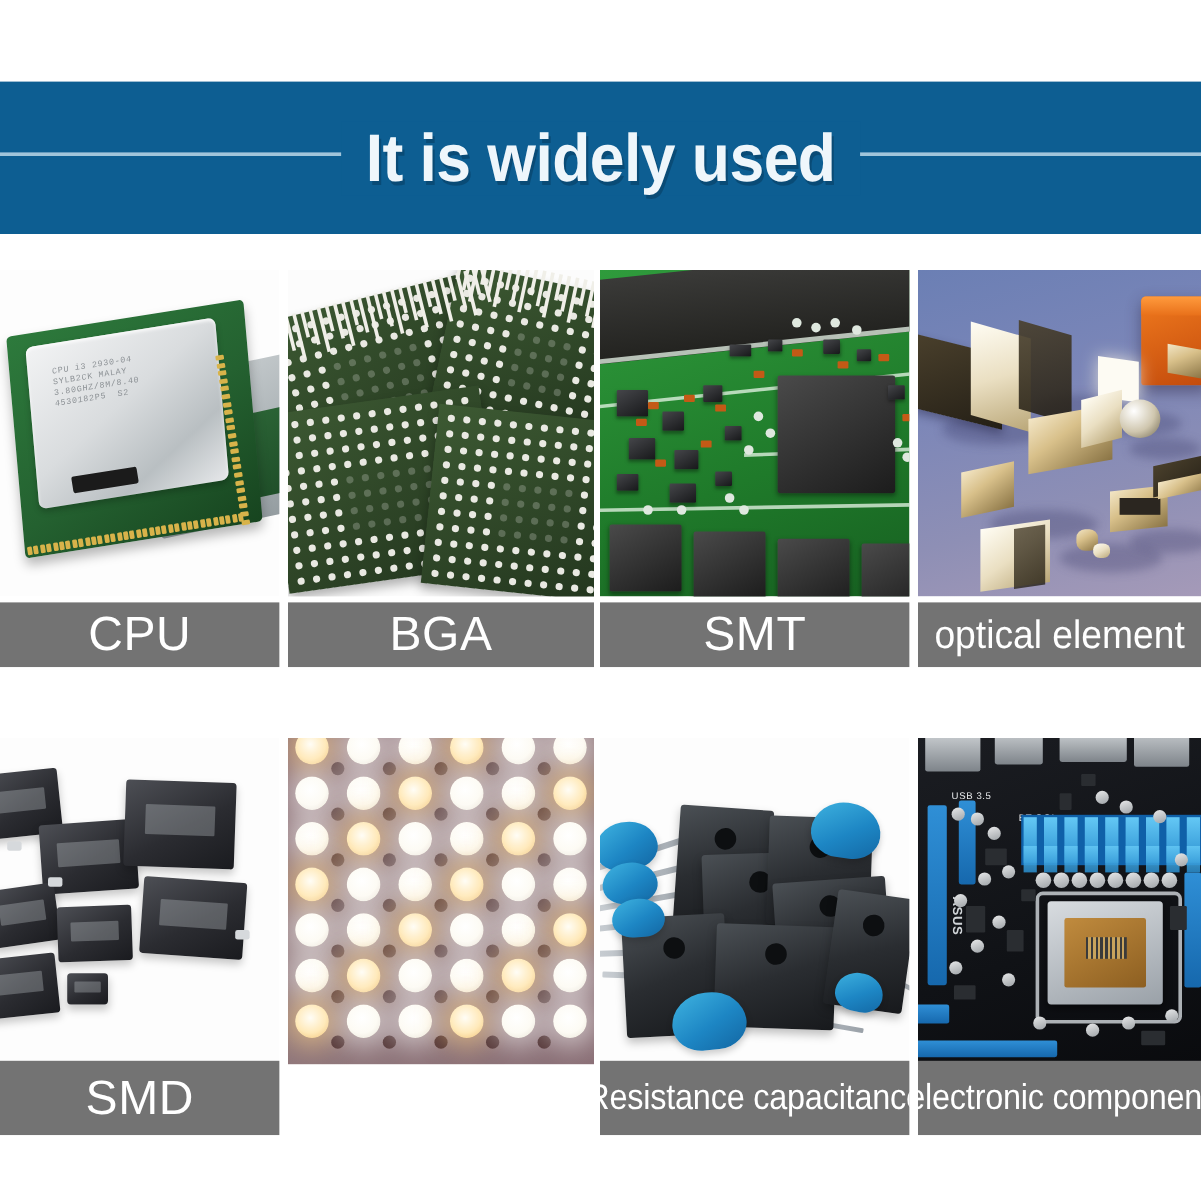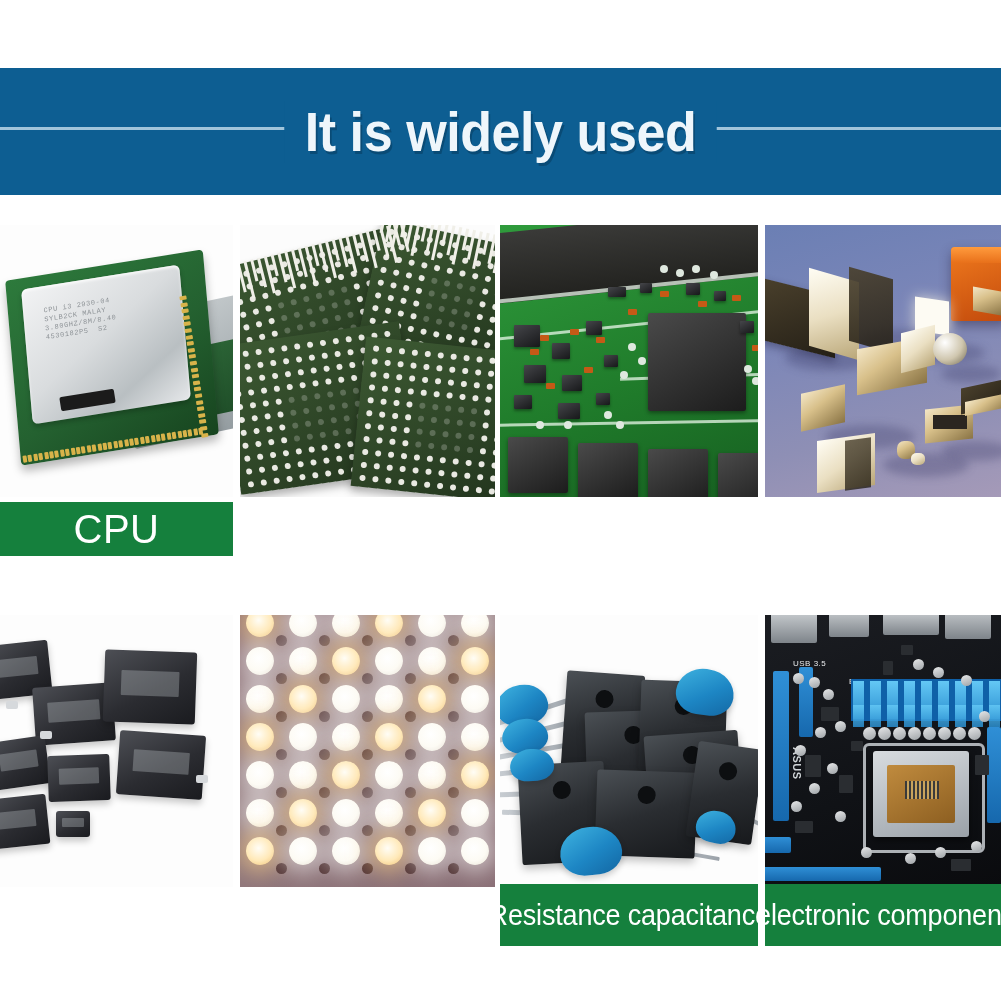--- a/index.html
+++ b/index.html
@@ -58,21 +58,21 @@
   .cell{
     position:absolute;top:0;height:331px;
     overflow:hidden;
   }
   .cell .photo{
     position:absolute;left:0;top:0;right:0;height:272px;
     overflow:hidden;background:#fff;
   }
   .label{
     position:absolute;left:0;right:0;bottom:0;height:54px;
-    background:#15803d;
+    background:#737373;
     display:flex;align-items:center;justify-content:center;
   }
   .label.row2bar{height:62px;}
   .label span{
     color:#ffffff;
     font-size:40px;
     line-height:44px;
     white-space:nowrap;
     letter-spacing:.5px;
   }
@@ -834,20 +834,23 @@
                 <i style="left: 83px; top: 0px; width: 3px; height: 38px;"></i>
                 <i style="left: 90px; top: 0px; width: 3px; height: 22px;"></i>
                 <i style="left: 97px; top: 0px; width: 3px; height: 30px;"></i>
                 <i style="left: 104px; top: 0px; width: 3px; height: 38px;"></i>
                 <i style="left: 111px; top: 0px; width: 3px; height: 22px;"></i>
                 <i style="left: 118px; top: 0px; width: 3px; height: 30px;"></i>
                 <i style="left: 125px; top: 0px; width: 3px; height: 38px;"></i>
               </div>
             </div>
         </div>
+        <div class="label">
+          <span>BGA</span>
+        </div>
       </div>
 
       <div class="cell c3">
         <div class="photo">
           <div class="art" id="smtArt">
             <div class="smt-bg"></div>
             <div class="smt-top"></div>
           <div class="smt-strip" style="left: -10px; top: 58px; width: 330px; height: 4px; transform: rotate(-6deg);"></div>
               <div class="smt-strip" style="left: -10px; top: 96px; width: 330px; height: 3px; transform: rotate(-6deg);"></div>
               <div class="smt-strip" style="left: 120px; top: 150px; width: 160px; height: 3px; transform: rotate(-2deg);"></div>
@@ -890,20 +893,23 @@
               <div class="smt-pad" style="left: 192px; top: 40px; width: 8px; height: 8px;"></div>
               <div class="smt-pad" style="left: 210px; top: 46px; width: 8px; height: 8px;"></div>
               <div class="smt-pad" style="left: 244px; top: 140px; width: 8px; height: 8px;"></div>
               <div class="smt-pad" style="left: 252px; top: 152px; width: 8px; height: 8px;"></div>
               <div class="smt-pad" style="left: 104px; top: 186px; width: 8px; height: 8px;"></div>
               <div class="smt-pad" style="left: 116px; top: 196px; width: 8px; height: 8px;"></div>
               <div class="smt-pad" style="left: 64px; top: 196px; width: 8px; height: 8px;"></div>
               <div class="smt-pad" style="left: 36px; top: 196px; width: 8px; height: 8px;"></div>
             </div>
         </div>
+        <div class="label">
+          <span>SMT</span>
+        </div>
       </div>
 
       <div class="cell c4">
         <div class="photo">
           <div class="art" id="optArt">
             <div class="opt-bg"></div>
             <div class="opt-orange"></div>
           <div class="shadowblob" style="left: 20px; top: 120px; width: 90px; height: 26px;"></div>
               <div class="shadowblob" style="left: 96px; top: 104px; width: 80px; height: 22px;"></div>
               <div class="shadowblob" style="left: 150px; top: 118px; width: 70px; height: 20px;"></div>
@@ -923,20 +929,23 @@
               <div class="prism" style="left: 52px; top: 212px; width: 58px; height: 52px; background: linear-gradient(150deg, rgb(255, 253, 244) 0%, rgb(234, 223, 194) 50%, rgb(185, 166, 119) 100%); transform: skewY(-8deg);"></div>
               <div class="prism" style="left: 80px; top: 214px; width: 26px; height: 50px; background: linear-gradient(150deg, rgb(74, 64, 44), rgb(36, 31, 22)); transform: skewY(-8deg); opacity: 0.8;"></div>
               <div class="prism" style="left: 160px; top: 182px; width: 48px; height: 34px; background: linear-gradient(150deg, rgb(243, 230, 198) 0%, rgb(216, 192, 138) 40%, rgb(138, 116, 69) 100%); transform: skewY(-6deg);"></div>
               <div class="prism" style="left: 168px; top: 190px; width: 34px; height: 14px; background: rgb(43, 38, 32);"></div>
               <div class="prism" style="left: 132px; top: 216px; width: 18px; height: 18px; background: linear-gradient(150deg, rgb(243, 230, 198) 0%, rgb(216, 192, 138) 40%, rgb(138, 116, 69) 100%); border-radius: 40%;"></div>
               <div class="prism" style="left: 146px; top: 228px; width: 14px; height: 12px; background: linear-gradient(150deg, rgb(255, 253, 244) 0%, rgb(234, 223, 194) 50%, rgb(185, 166, 119) 100%); border-radius: 40%;"></div>
               <div class="prism" style="left: 196px; top: 158px; width: 52px; height: 26px; background: linear-gradient(150deg, rgb(74, 64, 44), rgb(36, 31, 22)); transform: skewY(-12deg);"></div>
               <div class="prism" style="left: 200px; top: 172px; width: 48px; height: 14px; background: linear-gradient(150deg, rgb(243, 230, 198) 0%, rgb(216, 192, 138) 40%, rgb(138, 116, 69) 100%); transform: skewY(-12deg);"></div>
             </div>
         </div>
+        <div class="label tight">
+          <span>optical element</span>
+        </div>
       </div>
 
     </div>
 
     <div class="row row2">
 
       <div class="cell c1">
         <div class="photo">
           <div class="art" id="smdArt">
             <div class="smd-bg"></div>
@@ -945,20 +954,23 @@
               <div class="smd-part" style="left: 104px; top: 36px; width: 92px; height: 72px; transform: rotate(2deg);"></div>
               <div class="smd-part" style="left: -10px; top: 124px; width: 58px; height: 48px; transform: rotate(-8deg);"></div>
               <div class="smd-part" style="left: 48px; top: 140px; width: 62px; height: 46px; transform: rotate(-2deg);"></div>
               <div class="smd-part" style="left: 118px; top: 118px; width: 86px; height: 64px; transform: rotate(4deg);"></div>
               <div class="smd-part" style="left: -18px; top: 182px; width: 66px; height: 50px; transform: rotate(-6deg);"></div>
               <div class="smd-part" style="left: 56px; top: 196px; width: 34px; height: 26px; transform: rotate(0deg);"></div>
               <div style="position: absolute; left: 196px; top: 160px; width: 12px; height: 8px; background: rgb(214, 217, 220); border-radius: 2px;"></div>
               <div style="position: absolute; left: 40px; top: 116px; width: 12px; height: 8px; background: rgb(214, 217, 220); border-radius: 2px;"></div>
               <div style="position: absolute; left: 6px; top: 86px; width: 12px; height: 8px; background: rgb(214, 217, 220); border-radius: 2px;"></div>
             </div>
+        </div>
+        <div class="label row2bar">
+          <span>SMD</span>
         </div>
       </div>
 
       <div class="cell c2">
         <div class="photo">
           <div class="art" id="ledArt">
             <div class="led-bg"></div>
           <div class="led-dot" style="left: 6px; top: -6px; width: 28px; height: 28px; background: radial-gradient(circle at 45% 40%, rgb(255, 253, 246) 0%, rgb(255, 233, 184) 55%, rgb(240, 192, 116) 100%); box-shadow: rgba(255, 214, 140, 0.55) 0px 0px 20px 8px;"></div>
               <div class="led-dark" style="left: 36px; top: 20px; width: 11px; height: 11px;"></div>
               <div class="led-dot" style="left: 49px; top: -6px; width: 28px; height: 28px; background: radial-gradient(circle at 45% 40%, rgb(255, 255, 255) 0%, rgb(253, 251, 244) 55%, rgb(232, 226, 214) 100%); box-shadow: rgba(255, 255, 255, 0.5) 0px 0px 20px 8px;"></div>

